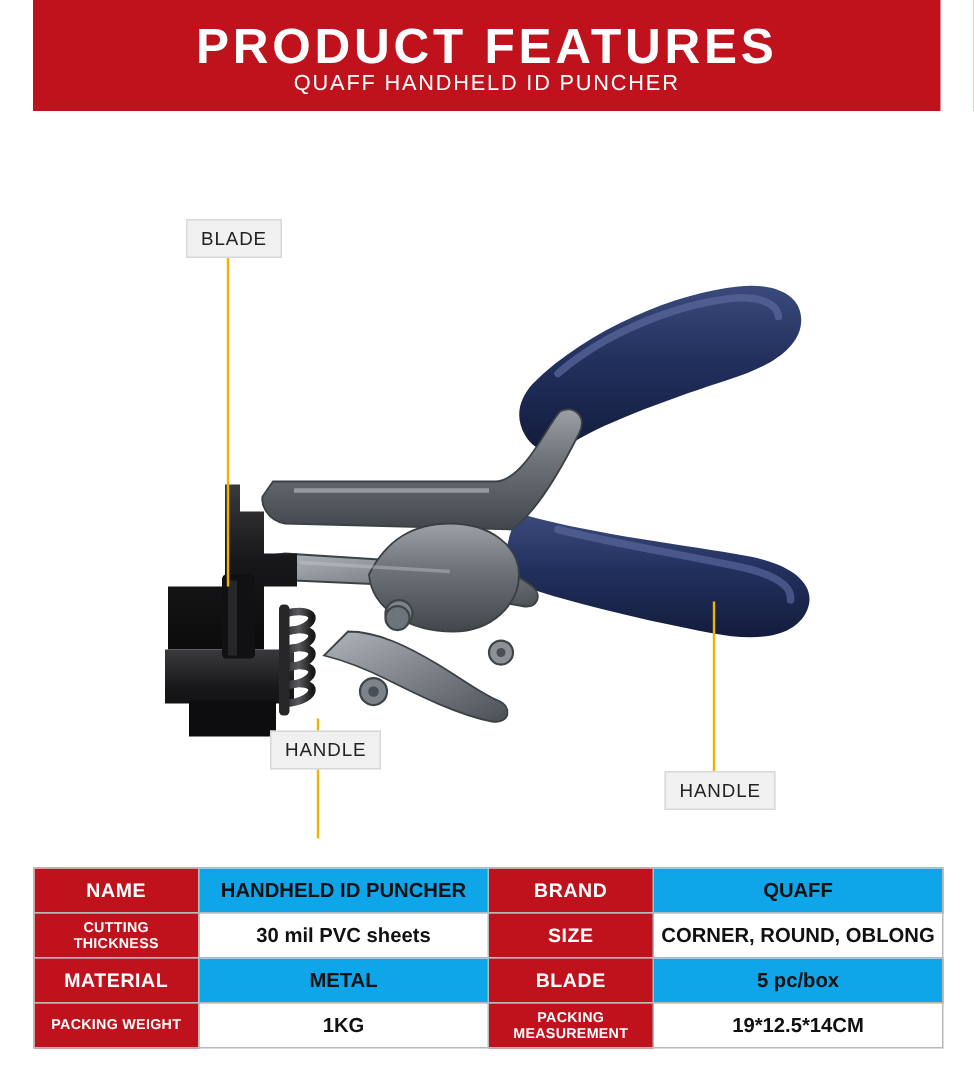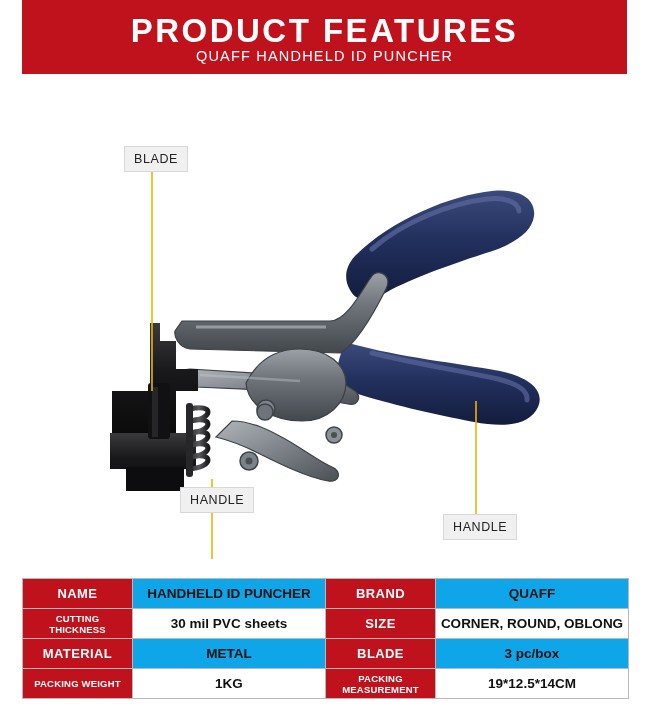--- a/index.html
+++ b/index.html
@@ -246,21 +246,21 @@
         <tr class="row-alt">
           <td class="lbl small">CUTTING THICKNESS</td>
           <td class="val">30 mil PVC sheets</td>
           <td class="lbl">SIZE</td>
           <td class="val">CORNER, ROUND, OBLONG</td>
         </tr>
         <tr>
           <td class="lbl">MATERIAL</td>
           <td class="val">METAL</td>
           <td class="lbl">BLADE</td>
-          <td class="val">3 pc/box</td>
+          <td class="val">5 pc/box</td>
         </tr>
         <tr class="row-alt">
           <td class="lbl small">PACKING WEIGHT</td>
           <td class="val">1KG</td>
           <td class="lbl small">PACKING MEASUREMENT</td>
           <td class="val">19*12.5*14CM</td>
         </tr>
       </tbody>
     </table>
   </div>

